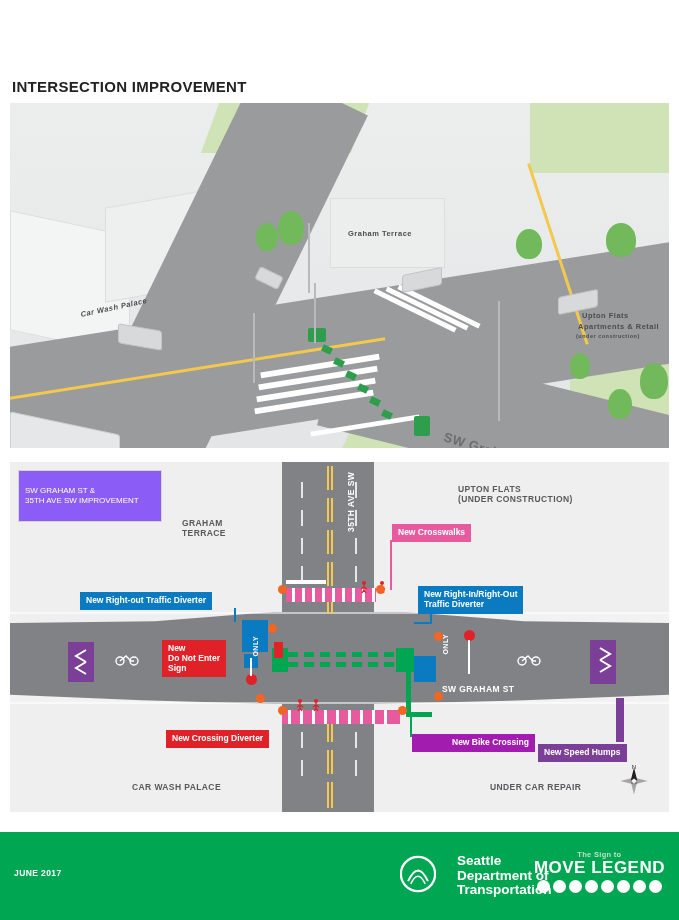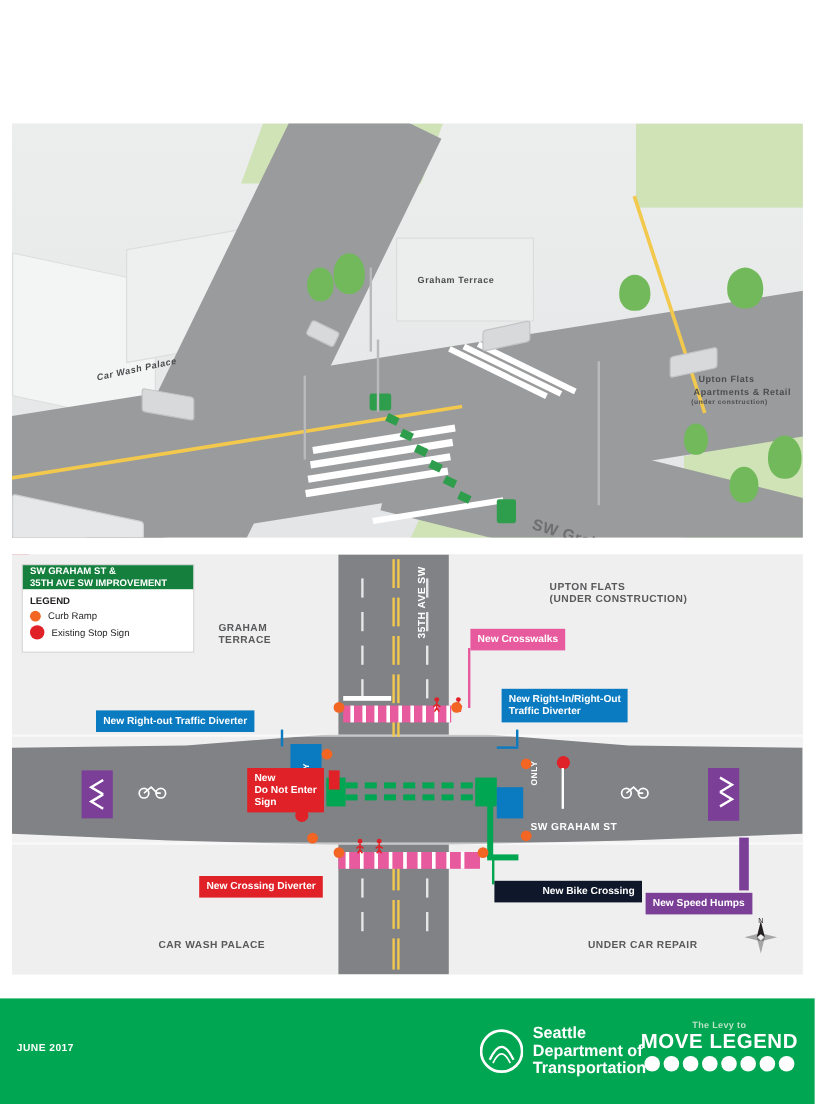--- a/index.html
+++ b/index.html
@@ -113,71 +113,72 @@
   }
   .p-blue { position:absolute; background:#0b7bc1; }
 
   .callout {
     position:absolute; color:#fff; font-size:8.5px; font-weight:bold;
     padding:4px 6px; line-height:1.15; white-space:nowrap;
   }
   .callout.blue { background:#0b7bc1; }
   .callout.pink { background:#e75b9e; }
   .callout.red  { background:#e02127; }
-  .callout.green{ background:#0f172a;padding-left:40px; }
+  .callout.green{ background:#a21caf;padding-left:40px; }
   .callout.purple{ background:#7b3f98; }
 
   .p-text {
     position:absolute; color:#58595b; font-size:8.5px; font-weight:bold;
     letter-spacing:0.4px; line-height:1.2;
   }
   .p-text.white { color:#ffffff; }
 
   .legend {
     position:absolute; left:8px; top:8px; width:144px;
     background:#ffffff; border:1px solid #d4d4d4;
   }
   .legend-head {
-    background:#15803d; color:#fff; font-size:8px; font-weight:bold;
-    padding:0 6px; line-height:1.25;
+    background:#8b5cf6; color:#fff; font-size:8px; font-weight:normal;
+    padding:15px 6px; line-height:1.25;
   }
   .legend-body { padding:5px 6px 7px 6px; }
   .legend-title { font-size:8px; font-weight:bold; color:#231f20; margin-bottom:4px; }
   .legend-row { display:flex; align-items:center; gap:6px; margin-bottom:3px; }
   .legend-row .swatch-sm { width:9px; height:9px; border-radius:50%; background:#f26522; }
   .legend-row .swatch-lg { width:12px; height:12px; border-radius:50%; background:#e02127; }
   .legend-row span { font-size:8px; color:#231f20; }
 
   .compass { position:absolute; right:18px; bottom:14px; width:34px; height:34px; }
 
   
   .footer {
     position:absolute; left:0; bottom:0; width:679px; height:88px; background:#00a651;
   }
   .footer-date {
     position:absolute; left:14px; top:36px; color:#fff; font-size:8.5px; font-weight:bold;
     letter-spacing:0.4px;
   }
-  .sdot { position:absolute; left:400px; top:22px; display:flex; align-items:center; gap:8px; }
+  .sdot { position:absolute; left:400px; top:22px; display:flex; gap:21px; }
   .sdot-logo { width:36px; height:40px; }
   .sdot-text { color:#fff; font-size:13.5px; font-weight:bold; line-height:1.08; }
   .sdot-text .l2, .sdot-text .l3 { font-weight:bold; }
   .levy { position:absolute; right:14px; top:18px; text-align:center; }
   .levy .lv1 { color:#b9e3c6; font-size:7.5px; font-weight:bold; letter-spacing:0.3px; }
   .levy .lv2 { color:#fff; font-size:17px; font-weight:bold; letter-spacing:0.5px; line-height:1; }
   .levy .icons { margin-top:4px; display:flex; gap:3px; justify-content:center; }
   .levy .icons i {
     width:13px; height:13px; border-radius:50%; background:#fff; display:block;
   }
 </style>
 </head>
 <body>
 
 <div class="page">
 
+  <div class="subtitle">INTERSECTION IMPROVEMENT</div>
 
   <div class="render">
     <div class="r-sky"></div>
 
     <div class="grass g1"></div>
     <div class="grass g2"></div>
     <div class="grass g3"></div>
     <div class="grass g4"></div>
 
     <div class="bldg b1"></div>
@@ -407,47 +408,36 @@
 
     <div class="p-pink" style="left:380px;top:78px;width:2px;height:50px;"></div>
     <div class="p-blue" style="left:420px;top:146px;width:2px;height:14px;"></div>
     <div class="p-blue" style="left:404px;top:160px;width:18px;height:2px;"></div>
     <div class="p-blue" style="left:224px;top:146px;width:2px;height:14px;"></div>
     <div class="p-red" style="left:226px;top:186px;width:14px;height:2px;background:#e02127;"></div>
     <div class="p-green" style="left:400px;top:253px;width:2px;height:22px;"></div>
     <div class="p-red" style="left:258px;top:262px;width:2px;height:14px;background:#e02127;"></div>
 
     <div class="callout pink" style="left:382px;top:62px;">New Crosswalks</div>
-    <div class="callout blue" style="left:408px;top:112px;white-space:pre-line;">New Right-In/Right-Out
+    <div class="callout blue" style="left:408px;top:124px;white-space:pre-line;">New Right-In/Right-Out
 Traffic Diverter</div>
     <div class="callout blue" style="left:70px;top:130px;">New Right-out Traffic Diverter</div>
-    <div class="callout red" style="left:152px;top:178px;white-space:pre-line;margin-left:44px;">New
+    <div class="callout red" style="left:152px;top:178px;white-space:pre-line;">New
 Do Not Enter
 Sign</div>
     <div class="callout red" style="left:156px;top:268px;">New Crossing Diverter</div>
     <div class="callout green" style="left:402px;top:272px;">New Bike Crossing</div>
     <div class="callout purple" style="left:528px;top:282px;">New Speed Humps</div>
 
     <div style="position:absolute;left:264px;top:180px;width:9px;height:16px;background:#e02127;"></div>
 
     <div class="legend">
       <div class="legend-head">
         <div>SW GRAHAM ST &amp;</div>
         <div>35TH AVE SW IMPROVEMENT</div>
-      </div>
-      <div class="legend-body">
-        <div class="legend-title">LEGEND</div>
-        <div class="legend-row">
-          <span class="swatch-sm"></span>
-          <span>Curb Ramp</span>
-        </div>
-        <div class="legend-row">
-          <span class="swatch-lg"></span>
-          <span>Existing Stop Sign</span>
-        </div>
       </div>
     </div>
 
     <svg class="compass" viewBox="0 0 40 40">
       <polygon points="20,4 24,20 20,17 16,20" fill="#231f20"></polygon>
       <polygon points="20,36 24,20 20,23 16,20" fill="#231f20" opacity="0.35"></polygon>
       <polygon points="4,20 20,16 17,20 20,24" fill="#231f20" opacity="0.35"></polygon>
       <polygon points="36,20 20,16 23,20 20,24" fill="#231f20" opacity="0.35"></polygon>
       <text x="20" y="6" font-size="7" text-anchor="middle" fill="#231f20" font-family="Liberation Sans, sans-serif">N</text>
     </svg>
@@ -463,21 +453,21 @@
         <path d="M12 33 Q20 16 28 33" fill="none" stroke="#ffffff" stroke-width="1.6"></path>
       </svg>
       <div class="sdot-text">
         <div class="l1">Seattle</div>
         <div class="l2">Department of</div>
         <div class="l3">Transportation</div>
       </div>
     </div>
 
     <div class="levy">
-      <div class="lv1">The Levy to</div>
+      <div class="lv1">The Sign to</div>
       <div class="lv2">MOVE LEGEND</div>
       <div class="icons">
         <i></i>
         <i></i>
         <i></i>
         <i></i>
         <i></i>
         <i></i>
         <i></i>
         <i></i>

